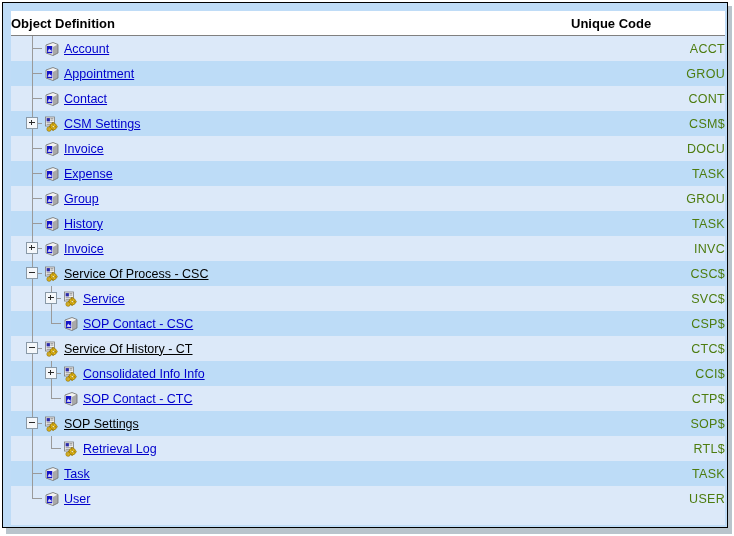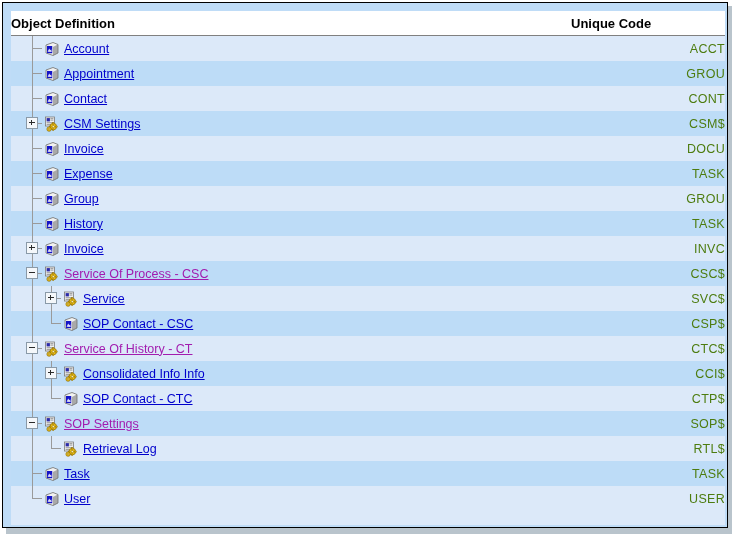--- a/index.html
+++ b/index.html
@@ -89,21 +89,21 @@
     width:16px;height:16px;flex:0 0 auto;margin-right:4px;margin-left:2px;
     display:inline-block;position:relative;
   }
   .ico svg{display:block;}
 
   
   a.lnk{
     color:#0000cc;text-decoration:underline;font-size:12.5px;
     cursor:pointer;line-height:16px;
   }
-  a.lnk.visited{color:#a21caf;}
+  a.lnk.visited{color:#000000;}
 </style>
 </head>
 <body>
 
 <div id="frame">
   <div id="shadow"></div>
   <div id="border">
     <div id="inner">
 
       <table class="grid">

